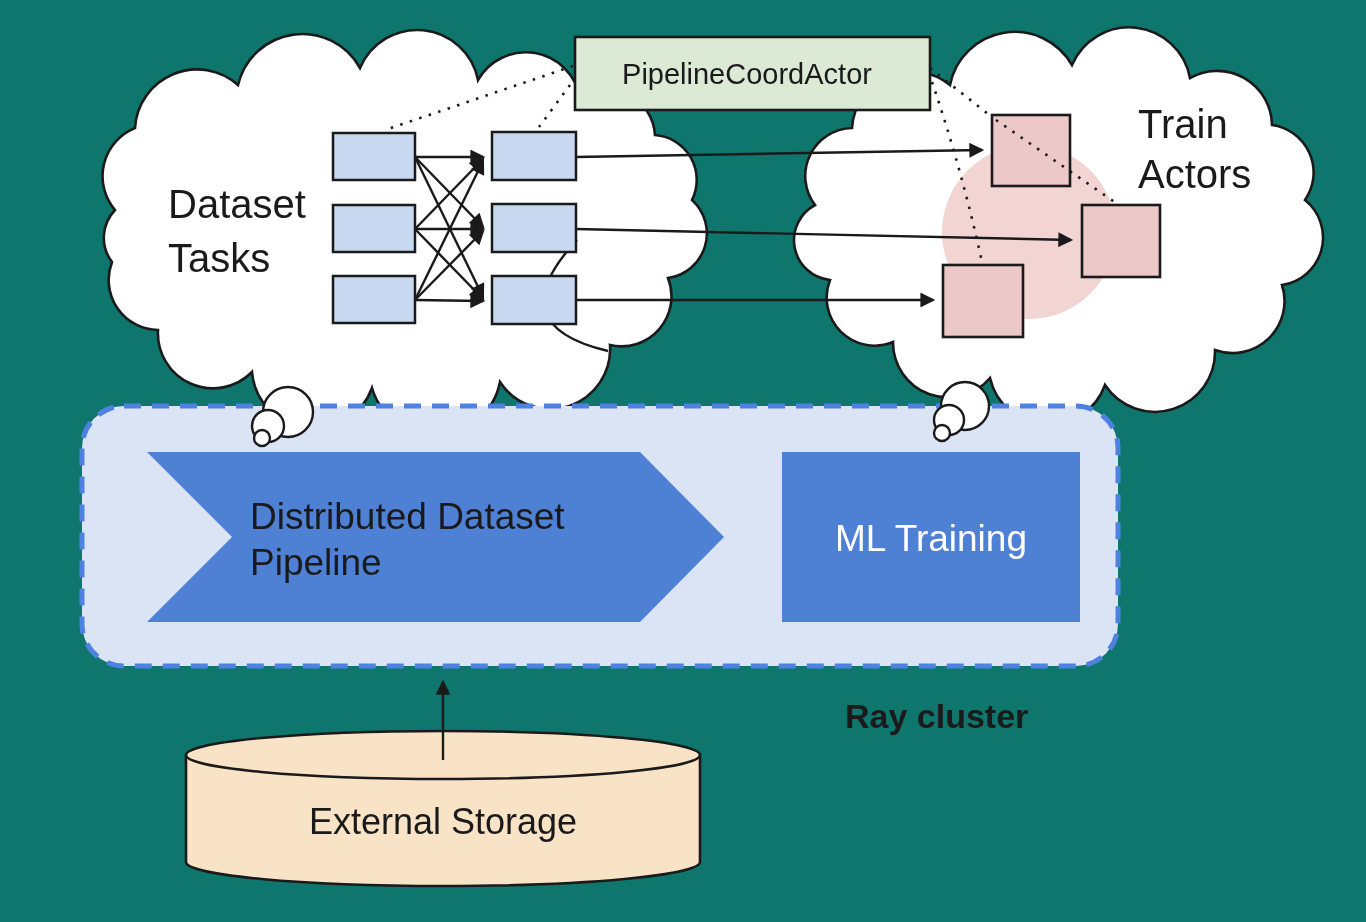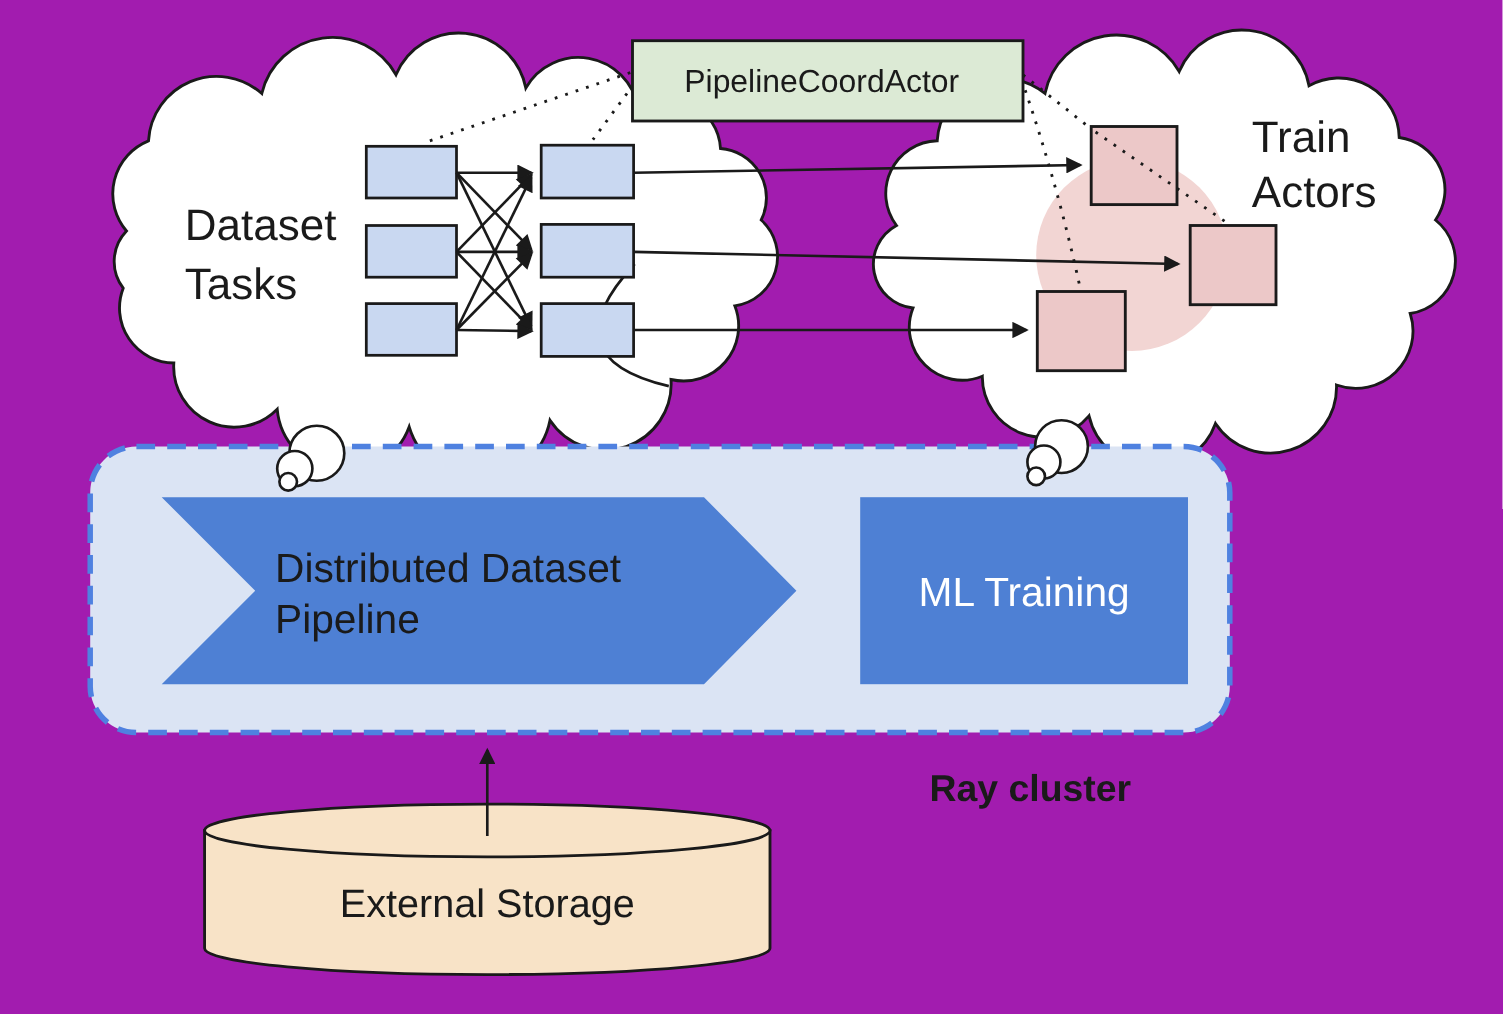--- a/index.html
+++ b/index.html
@@ -1,16 +1,16 @@
 <!DOCTYPE html>
 <html><head>
 <meta charset="utf-8">
 <style>
   html,body{margin:0;padding:0;background:#ffffff;}
-  .stage{width:1366px;height:922px;position:relative;background:#a21caf;overflow:hidden;}
+  .stage{width:1366px;height:922px;position:relative;background:#0f766e;overflow:hidden;}
   svg{display:block;}
   text{font-family:"Liberation Sans","DejaVu Sans",sans-serif;fill:#1a1a1a;}
   .lbl-cloud{font-size:40px;}
   .lbl-coord{font-size:29px;}
   .lbl-proc{font-size:37px;fill:#ffffff;}
   .lbl-ray{font-size:34px;font-weight:bold;}
   .lbl-store{font-size:36px;}
   .outline{fill:#ffffff;stroke:#1a1a1a;stroke-width:2.6;}
   .thin-outline{fill:none;stroke:#1a1a1a;stroke-width:2.4;}
   .flow{stroke:#1a1a1a;stroke-width:2.4;fill:none;}

